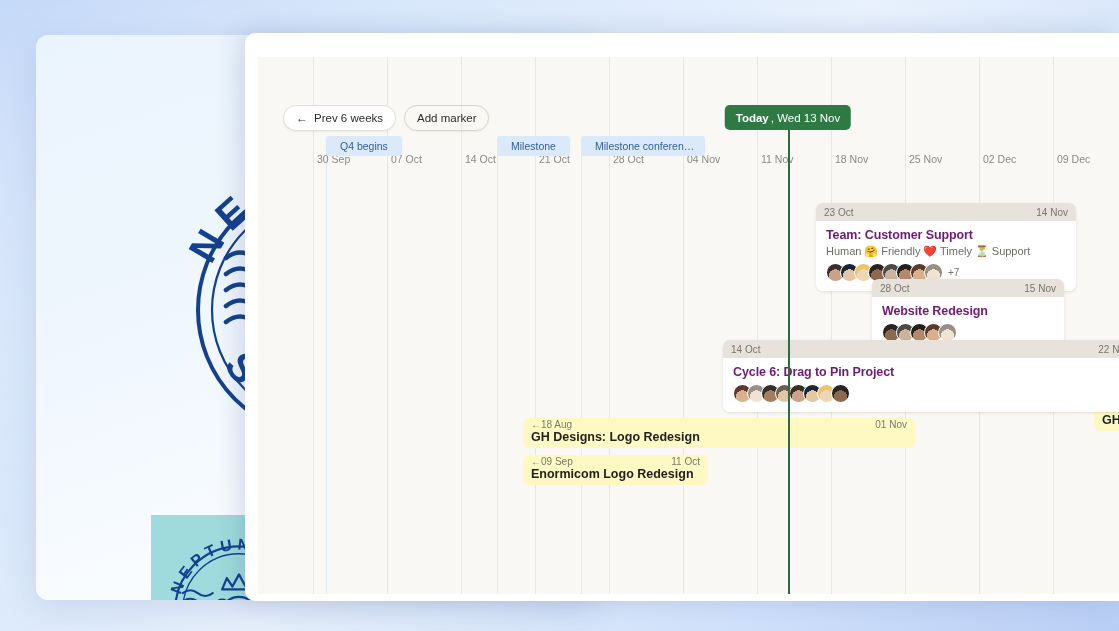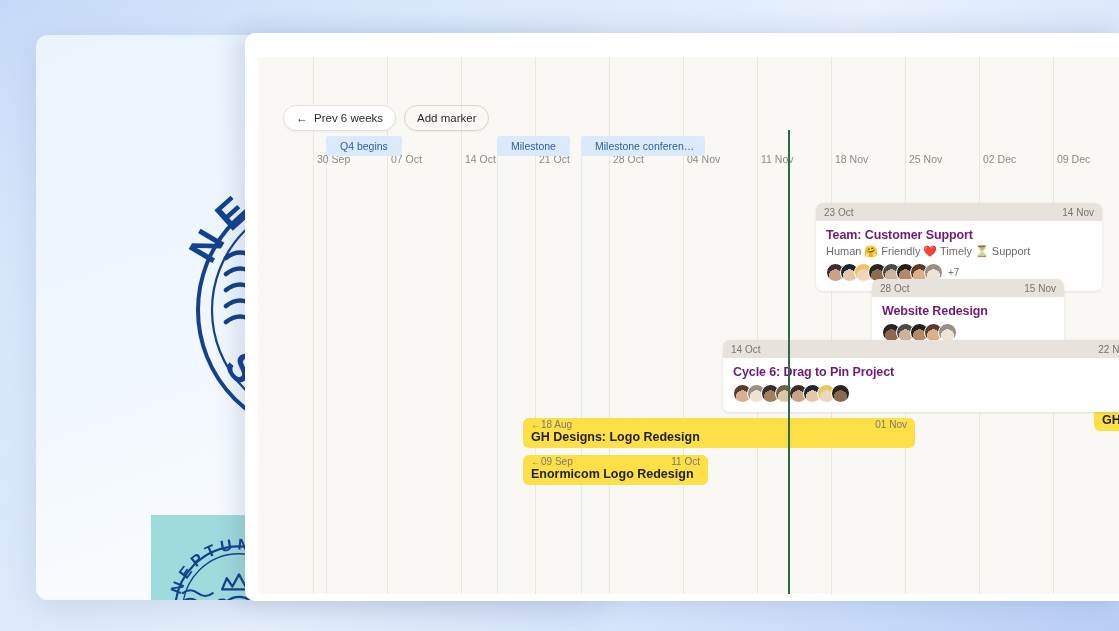--- a/index.html
+++ b/index.html
@@ -103,21 +103,21 @@
     display:flex;align-items:center;
   }
   .card .chead .s{position:absolute;left:8px;font-size:10px;color:#77746d;}
   .card .chead .e{position:absolute;right:8px;font-size:10px;color:#77746d;}
   .card .cbody{background:#fff;padding:7px 10px 9px 10px;}
   .card .ctitle{font-size:12.5px;font-weight:bold;color:#701a75;letter-spacing:-.1px;}
   .card .csub{font-size:11px;color:#6f6c66;margin-top:3px;}
 
   
   .bar{
-    position:absolute;height:30px;border-radius:6px;background:#fde047;
+    position:absolute;height:30px;border-radius:6px;background:#fef9c3;
     z-index:2;cursor:pointer;overflow:hidden;
   }
   .bar .bhead{position:relative;height:13px;}
   .bar .bhead .s{position:absolute;left:8px;top:1px;font-size:10px;color:#7c7970;}
   .bar .bhead .e{position:absolute;right:8px;top:1px;font-size:10px;color:#7c7970;}
   .bar .btitle{position:absolute;left:8px;top:12px;font-size:12.5px;font-weight:bold;color:#1f1f1f;white-space:nowrap;}
 
   
   .avatars{display:flex;align-items:center;margin-top:5px;}
   .av{
@@ -212,20 +212,24 @@
       <div class="toolbar">
         <div class="pill">
           <span class="arrow-left">←</span>
           <span>Prev 6 weeks</span>
         </div>
         <div class="pill ghost">
           <span>Add marker</span>
         </div>
       </div>
 
+      <div class="today-badge" id="todayBadge" style="left: 530px;">
+        <b>Today</b>
+          <span>, Wed 13 Nov</span>
+      </div>
       <div class="today-line" id="todayLine" style="left: 530px;"></div>
 
       <div id="milestoneHost">
           <div class="milestone" style="left: 68px;">
             <span>Q4 begins</span>
           </div>
           <div style="position: absolute; top: 95px; bottom: 0px; width: 1px; background: rgb(227, 233, 242); left: 68px;"></div>
           <div class="milestone" style="left: 239px;">
             <span>Milestone</span>
           </div>
@@ -244,21 +248,21 @@
           <div class="dlabel" style="left: 355px;">28 Oct</div>
           <div class="dlabel" style="left: 429px;">04 Nov</div>
           <div class="dlabel" style="left: 503px;">11 Nov</div>
           <div class="dlabel" style="left: 577px;">18 Nov</div>
           <div class="dlabel" style="left: 651px;">25 Nov</div>
           <div class="dlabel" style="left: 725px;">02 Dec</div>
           <div class="dlabel" style="left: 799px;">09 Dec</div>
         </div>
 
       <div class="lane" id="lane">
-          <div class="card" style="left: 558px; top: 36px; width: 286px;">
+          <div class="card" style="left: 558px; top: 36px; width: 260px;">
             <div class="chead">
               <span class="s">23 Oct</span>
               <span class="e">14 Nov</span>
             </div>
             <div class="cbody">
               <div class="ctitle">Team: Customer Support</div>
               <div class="csub">Human 🤗 Friendly ❤️ Timely ⏳ Support</div>
               <div class="avatars">
                 <div class="av" style="background: radial-gradient(circle at 50% 72%, rgb(201, 162, 135) 0px, rgb(201, 162, 135) 46%, rgb(59, 47, 42) 47%, rgb(59, 47, 42) 100%);"></div>
                 <div class="av" style="background: radial-gradient(circle at 50% 72%, rgb(227, 199, 168) 0px, rgb(227, 199, 168) 46%, rgb(29, 39, 51) 47%, rgb(29, 39, 51) 100%);"></div>

